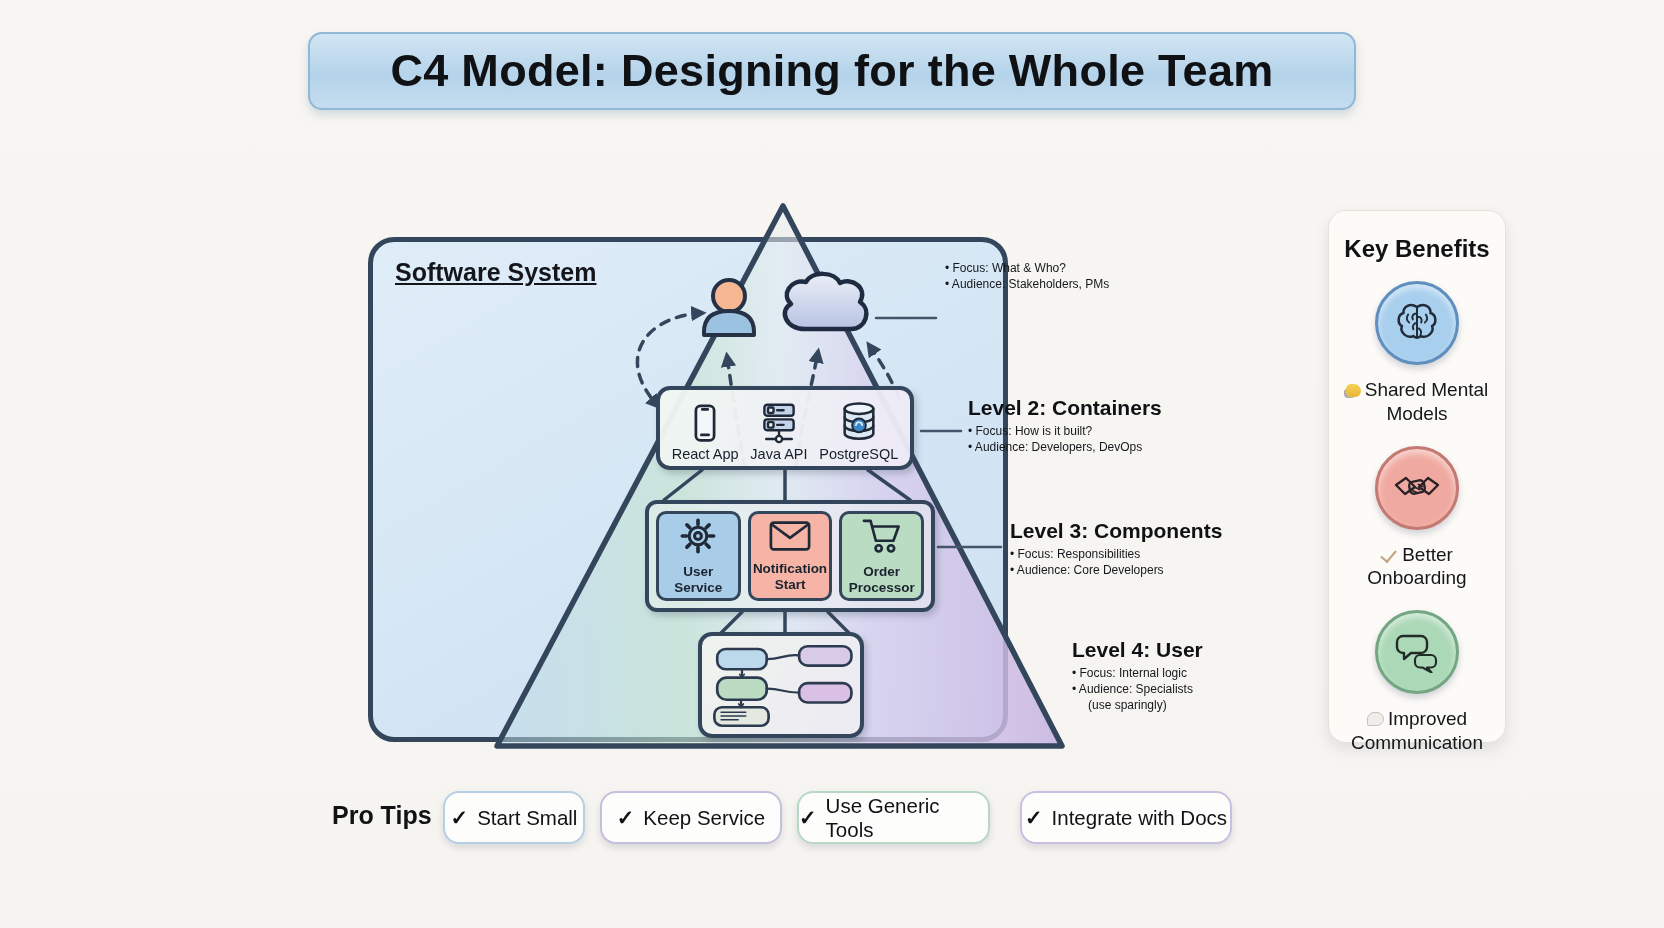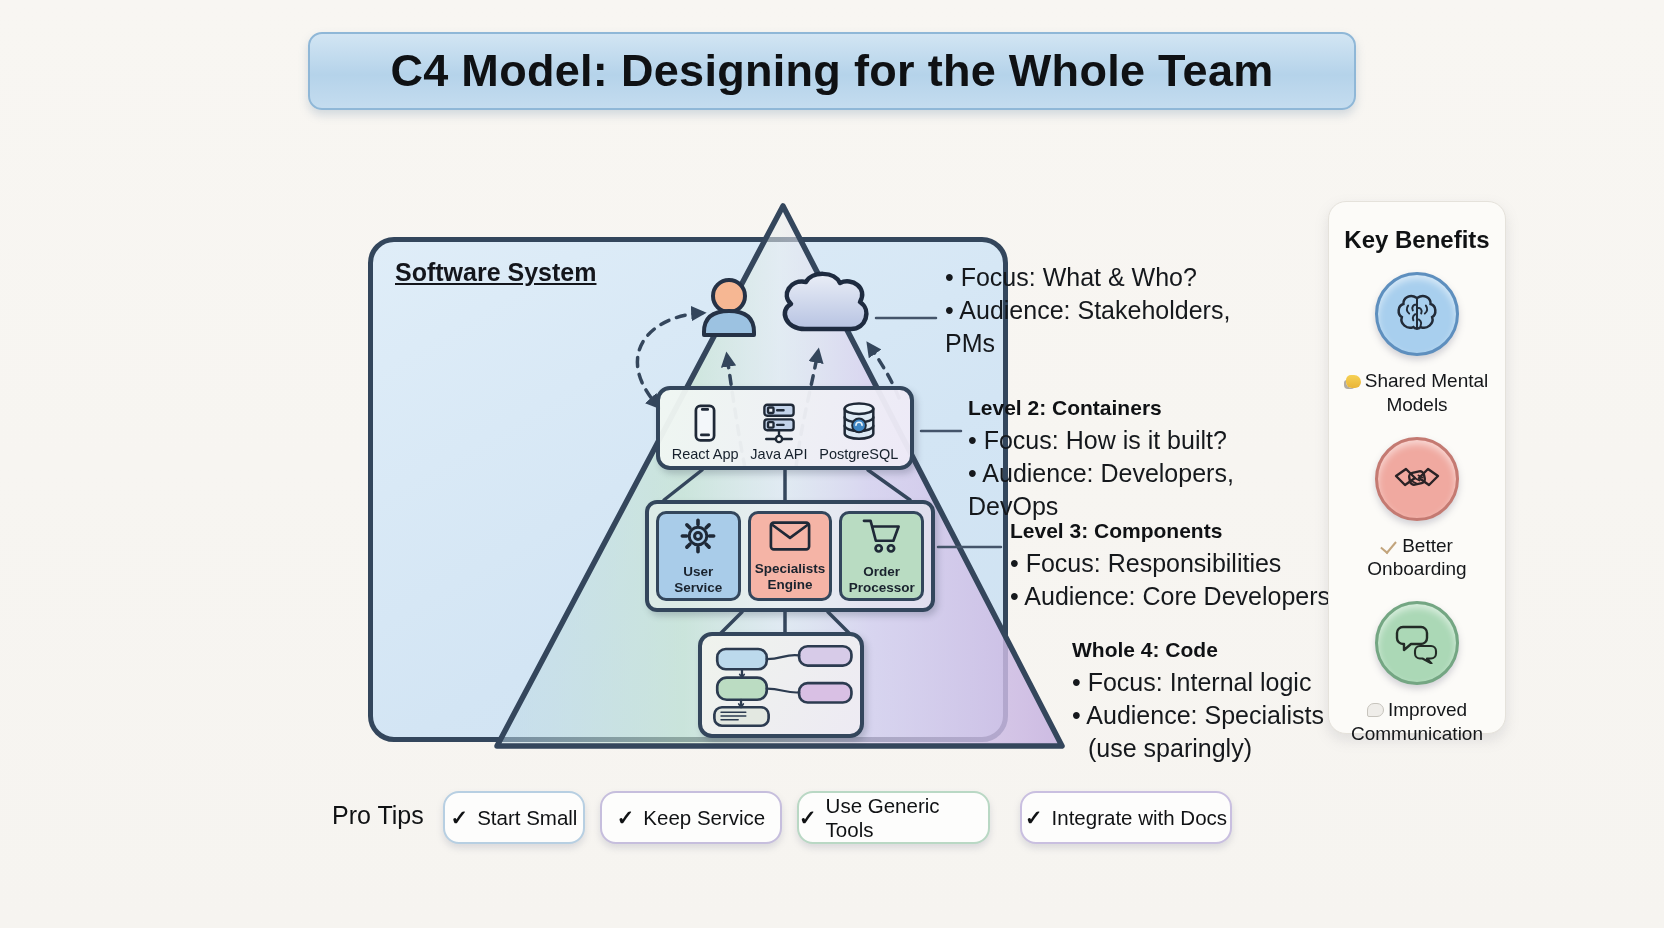--- a/index.html
+++ b/index.html
@@ -64,26 +64,26 @@
     position:absolute; left:698px; top:632px; width:166px; height:106px;
     background:linear-gradient(120deg,#eff3ed 0%,#edeaf3 100%);
     border:4px solid #33465c; border-radius:14px; box-sizing:border-box;
     box-shadow:3px 4px 6px rgba(60,70,90,0.25);
   }
   .code-box svg { width:100%; height:100%; display:block; }
 
   
   .level { position:absolute; width:340px; }
   .level-title { font-size:21px; font-weight:bold; color:#0f1114; margin-bottom:4px; }
-  .level-bullet { font-size:25px; line-height:1.32; color:#15181c; }
+  .level-bullet { font-size:12px; line-height:1.32; color:#15181c; }
   .level-bullet.indent { padding-left:16px; }
 
   
   .benefits-panel {
-    position:absolute; left:1328px; top:201px; width:178px; height:533px;
+    position:absolute; left:1328px; top:210px; width:178px; height:533px;
     background:#fcfbf8; border:1px solid #e5e2db; border-radius:18px;
     box-shadow:0 6px 14px rgba(120,120,135,0.18);
     display:flex; flex-direction:column; align-items:center;
     padding-top:24px; box-sizing:border-box;
   }
   .benefits-title { font-size:24px; font-weight:bold; color:#101214; margin-bottom:18px; }
   .benefit-circle {
     width:78px; height:78px; border-radius:50%;
     display:flex; align-items:center; justify-content:center;
     border:3px solid #888;
@@ -103,21 +103,21 @@
     display:inline-block; width:13px; height:7px; margin-right:6px; vertical-align:2px;
     border-left:2.5px solid #c2a47c; border-bottom:2.5px solid #c2a47c;
     transform:rotate(-50deg);
   }
   .emoji-bubble {
     display:inline-block; width:15px; height:12px; margin-right:4px; vertical-align:-1px;
     background:#efede9; border:1.5px solid #c7c4bd; border-radius:7px 7px 7px 2px;
   }
 
   
-  .protips-label { position:absolute; left:332px; top:801px; font-size:25px; font-weight:normal; color:#101214; }
+  .protips-label { position:absolute; left:332px; top:801px; font-size:25px; font-weight:bold; color:#101214; }
   .pill {
     position:absolute; top:791px; height:53px;
     background:#fdfdfc; border:2.5px solid #c5cedd; border-radius:16px;
     display:flex; align-items:center; justify-content:center; gap:9px;
     font-size:20.5px; color:#101214; box-sizing:border-box;
     box-shadow:0 4px 7px rgba(120,125,145,0.22);
   }
   .pill .check { font-size:21px; font-weight:bold; }
 </style>
 </head>
@@ -220,21 +220,21 @@
       </svg>
       <div class="component-label">User Service</div>
     </div>
     <div class="component-card" style="background-color: rgb(245, 180, 166);">
       <svg width="42" height="32" viewBox="0 0 44 32">
         <g stroke="#1f2937" stroke-width="2.8" fill="none" stroke-linejoin="round">
           <rect x="2" y="2" width="40" height="28" rx="3"></rect>
           <path d="M3 4 L22 18 L41 4"></path>
         </g>
       </svg>
-      <div class="component-label">Specialists Engine</div>
+      <div class="component-label">Notification Start</div>
     </div>
     <div class="component-card" style="background-color: rgb(185, 220, 194);">
       <svg width="40" height="38" viewBox="0 0 42 40">
         <g stroke="#1f2937" stroke-width="2.8" fill="none" stroke-linecap="round" stroke-linejoin="round">
           <path d="M2 4 H9 L14.5 25 H33 L38.5 10 H11"></path>
           <circle cx="17.5" cy="33" r="3.3"></circle>
           <circle cx="30.5" cy="33" r="3.3"></circle>
         </g>
       </svg>
       <div class="component-label">Order Processor</div>
@@ -264,21 +264,21 @@
     <div class="level-title">Level 2: Containers</div>
     <div class="level-bullet">• Focus: How is it built?</div>
     <div class="level-bullet">• Audience: Developers, DevOps</div>
   </div>
   <div class="level" style="left:1010px; top:519px">
     <div class="level-title">Level 3: Components</div>
     <div class="level-bullet">• Focus: Responsibilities</div>
     <div class="level-bullet">• Audience: Core Developers</div>
   </div>
   <div class="level" style="left:1072px; top:638px">
-    <div class="level-title">Whole 4: Code</div>
+    <div class="level-title">Level 4: User</div>
     <div class="level-bullet">• Focus: Internal logic</div>
     <div class="level-bullet">• Audience: Specialists</div>
     <div class="level-bullet indent">(use sparingly)</div>
   </div>
 
   <div class="benefits-panel">
     <div class="benefits-title">Key Benefits</div>
 
     <div class="benefit-circle" style="background-color: rgb(168, 207, 238); border-color: rgb(94, 143, 190);">
       <svg width="46" height="44" viewBox="0 0 44 42">

